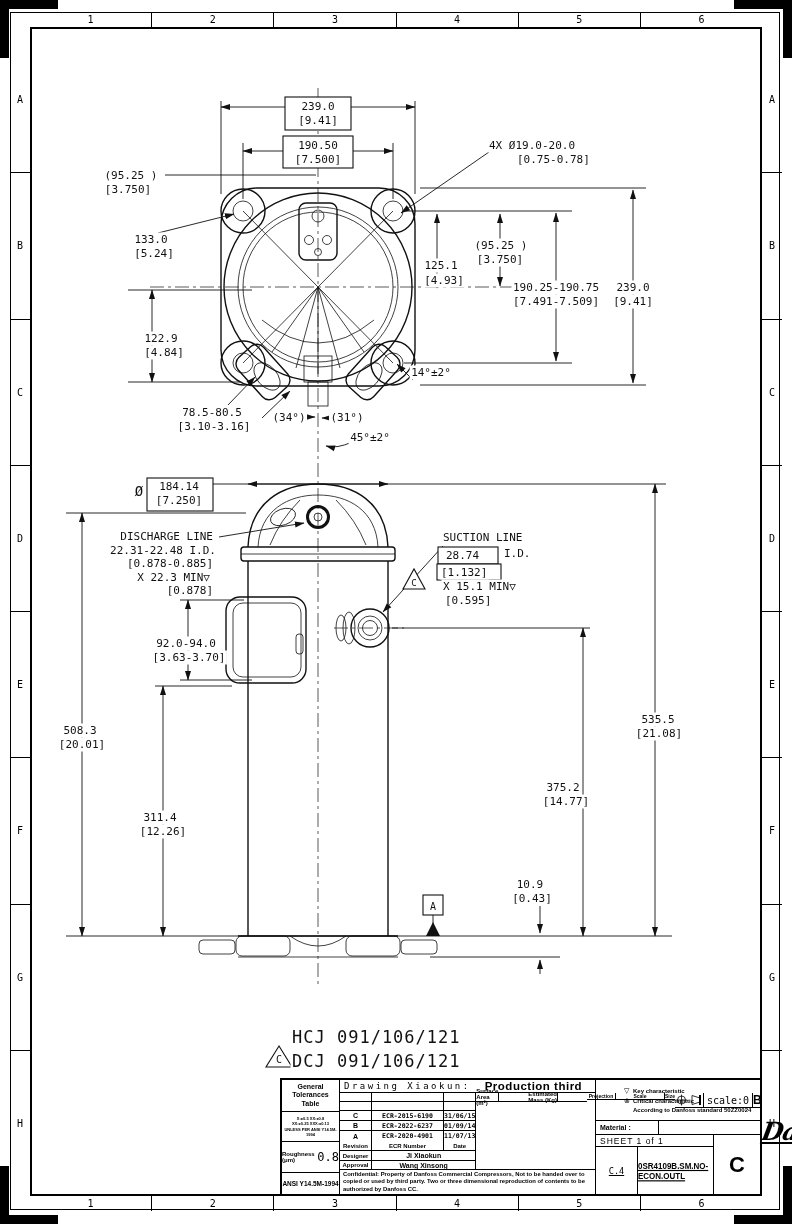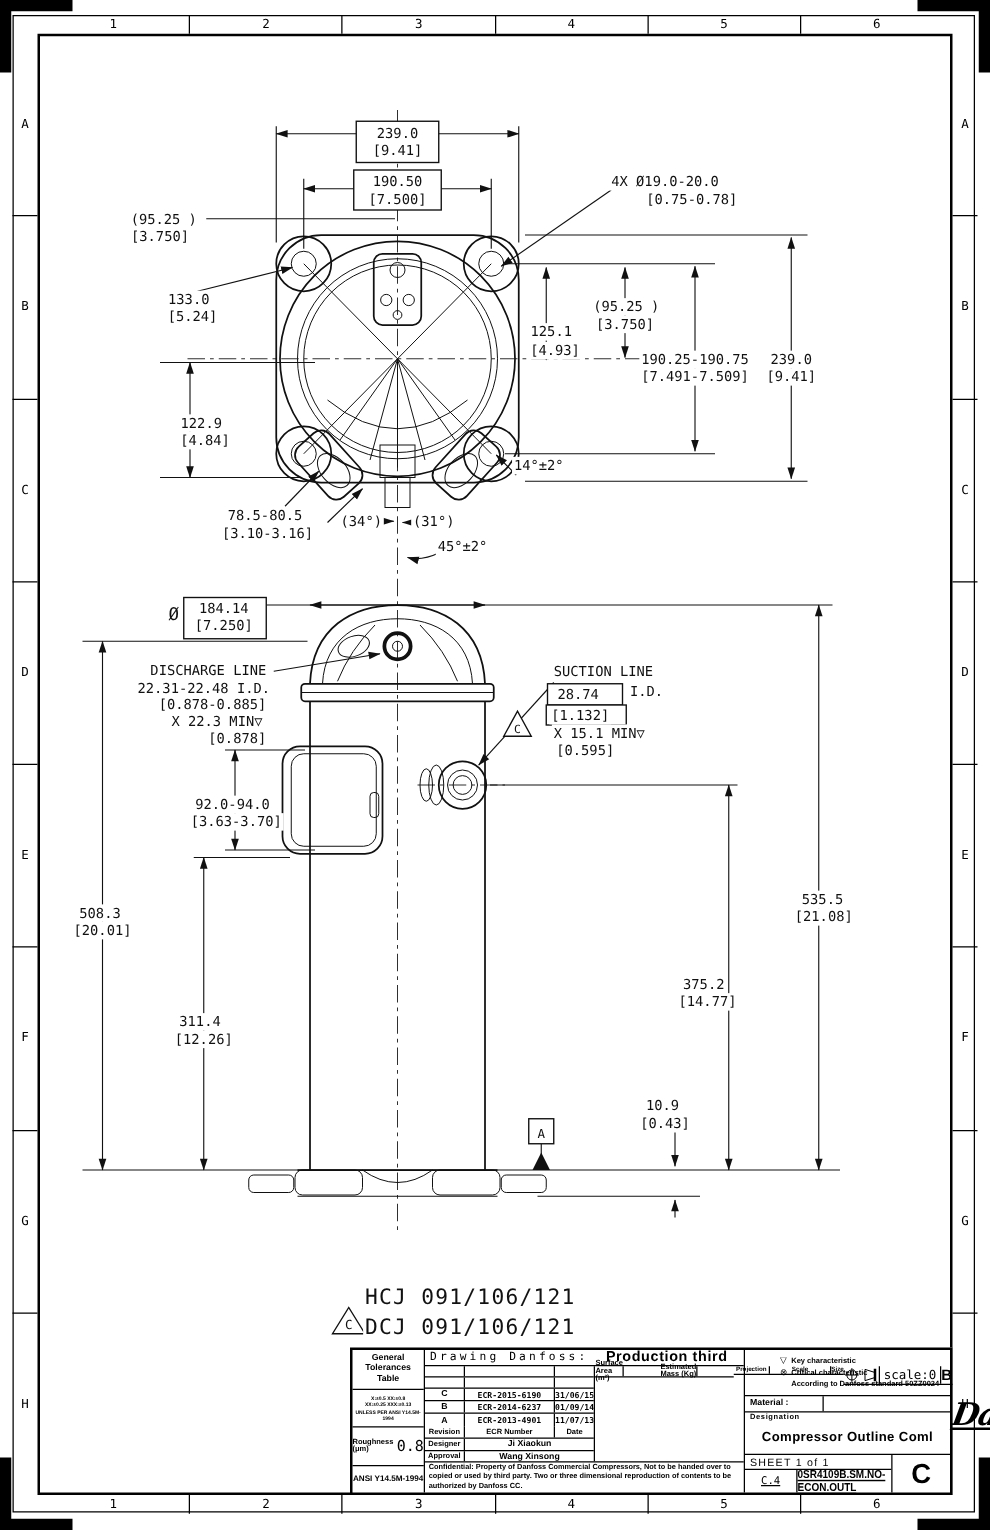--- a/index.html
+++ b/index.html
@@ -407,21 +407,21 @@
       </div>
       <div class="tolrough">
         <span class="rl">Roughness (μm)</span>
         <span class="rv">0.8</span>
       </div>
       <div class="tolansi">ANSI Y14.5M-1994</div>
     </div>
 
     <div class="colmid">
       <div class="statusrow">
-        <span class="statuslabel">Drawing Danfoss:</span>
+        <span class="statuslabel">Drawing Xiaokun:</span>
         <span class="statusvalue">Production third</span>
       </div>
       <div class="midbody">
         <div class="revtable">
           <div class="trow" style="height:9px;flex:none;">
             <div class="tcell c0"></div>
               <div class="tcell c1"></div>
               <div class="tcell c2"></div>
           </div>
           <div class="trow" style="height:9px;flex:none;">
@@ -430,26 +430,26 @@
               <div class="tcell c2"></div>
           </div>
           <div id="rev-rows" style="display:flex;flex-direction:column;">
               <div class="trow" style="height: 10px; flex: 0 0 auto;">
                 <div class="tcell c0">C</div>
                 <div class="tcell c1">ECR-2015-6190</div>
                 <div class="tcell c2">31/06/15</div>
               </div>
               <div class="trow" style="height: 10px; flex: 0 0 auto;">
                 <div class="tcell c0">B</div>
-                <div class="tcell c1">ECR-2014-6237</div>
+                <div class="tcell c1">ECR-2022-6237</div>
                 <div class="tcell c2">01/09/14</div>
               </div>
               <div class="trow" style="height: 10px; flex: 0 0 auto;">
                 <div class="tcell c0">A</div>
-                <div class="tcell c1">ECR-2013-4901</div>
+                <div class="tcell c1">ECR-2020-4901</div>
                 <div class="tcell c2">11/07/13</div>
               </div>
             </div>
           <div class="trow" style="height:10px;flex:none;">
             <div class="tcell c0" style="font-family:'Liberation Sans';font-size:6px;">Revision</div>
             <div class="tcell c1" style="font-family:'Liberation Sans';font-size:6px;">ECR Number</div>
             <div class="tcell c2" style="font-family:'Liberation Sans';font-size:6px;">Date</div>
           </div>
           <div class="trow" style="height:10px;flex:none;">
             <div class="tcell c0" style="font-size:6px;">Designer</div>
@@ -498,24 +498,20 @@
     <div class="colright">
       <div class="keychar">
         <div><span class="ic">▽</span><span>Key characteristic</span></div>
         <div><span class="ic">⊗</span><span>Critical characteristic</span></div>
         <div style="padding-left:9px;">According to Danfoss standard 50ZZ0024</div>
       </div>
       <div class="matrow">
         <div class="ml">Material :</div>
         <div class="mv"></div>
       </div>
-      <div class="desig">
-        <div class="dl">Designation</div>
-        <div class="dv">Compressor Outline Coml</div>
-      </div>
       <div class="tbbottom">
         <div class="tbbl">
           <div class="sheetrow">SHEET 1 of 1</div>
           <div class="docrow">
             <div class="cage">C.4</div>
             <div class="docnum">0SR4109B.SM.NO-ECON.OUTL</div>
           </div>
         </div>
         <div class="bigC">C</div>
       </div>

